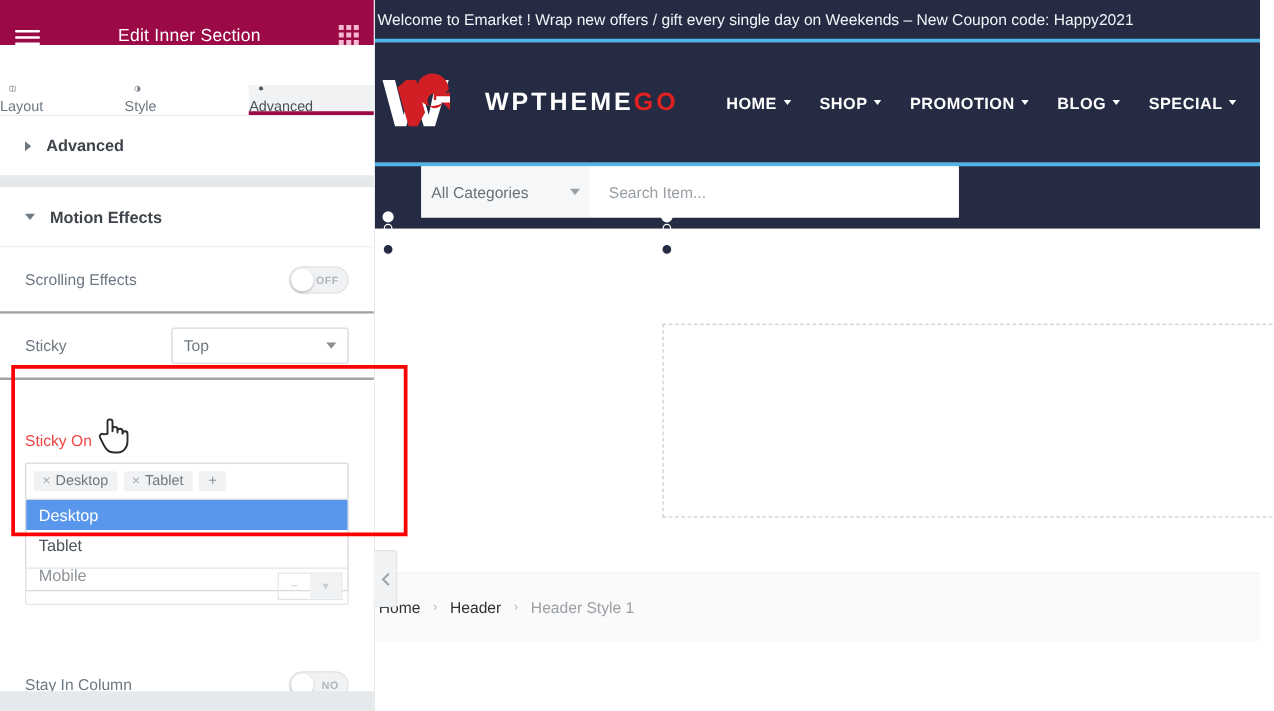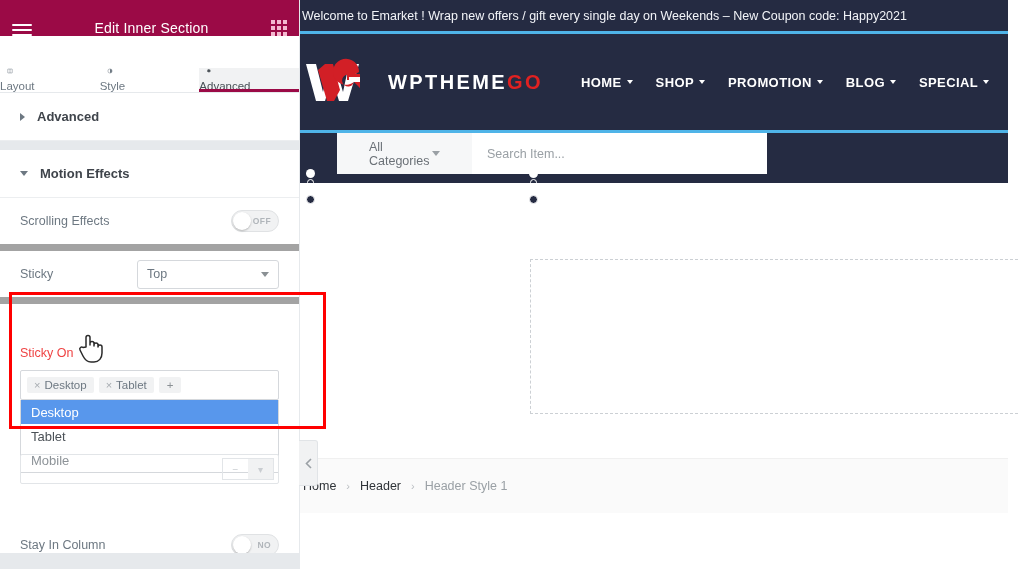--- a/index.html
+++ b/index.html
@@ -52,21 +52,21 @@
     height: 48px; display: flex; align-items: center; gap: 12px;
     padding: 0 20px; font-size: 13px; font-weight: bold; color: #3f444b;
     background: #fff; border-bottom: 1px solid #eceef0; cursor: pointer;
   }
   .sec-gap { height: 9px; background: #e6e9ec; }
   .caret-r { width: 0; height: 0; border-left: 5px solid #6d7882; border-top: 4px solid transparent; border-bottom: 4px solid transparent; }
   .caret-d { width: 0; height: 0; border-top: 5px solid #6d7882; border-left: 4px solid transparent; border-right: 4px solid transparent; }
 
   .row {
     display: flex; align-items: center; justify-content: space-between;
-    padding: 0 20px; height: 53px; border-bottom: 7px solid #a3a3a3; background:#fff;gap:14px;
+    padding: 0 20px; height: 53px; border-bottom: 2px solid #a3a3a3; background:#fff;gap:14px;
   }
   .row-label { font-size: 12.5px; color: #6d7882; display:flex; align-items:center; gap:7px; }
 
   .toggle {
     width: 48px; height: 22px; border-radius: 11px; background: #f1f2f3;
     border: 1px solid #e0e2e4; position: relative; cursor: pointer;
   }
   .toggle .knob {
     position: absolute; left: 1px; top: 1px; width: 18px; height: 18px;
     border-radius: 50%; background: #fff; box-shadow: 0 1px 2px rgba(0,0,0,.25);
@@ -156,21 +156,21 @@
     width: 235px; height: 41px; background: #8bc34a; color: #fff;
     display: flex; align-items: center; gap: 12px; padding-left: 17px;
     font-size: 13.5px; font-weight: bold; letter-spacing: .3px; cursor: pointer;
   }
   .dept-lines { display:flex; flex-direction:column; gap:2px; }
   .dept-lines i { display:flex; gap:2px; }
   .dept-lines i b { display:block; width:3px; height:3px; background:#fff; }
   .dept-lines i u { display:block; width:9px; height:3px; background:#fff; }
 
   .searchwrap { display: flex; margin-left: 35px; height: 41px; background: #fff; width: 430px; }
-  .cat-sel { width: 135px; display:flex; align-items:center; justify-content:space-between; padding: 0 32px; background:#f6f7f8; font-size:12.5px; color:#6b7177; cursor:pointer; }
+  .cat-sel { width: 135px; display:flex; align-items:center; justify-content:space-between; padding: 0 8px; background:#f6f7f8; font-size:12.5px; color:#6b7177; cursor:pointer; }
   .cat-sel .cv { width:0;height:0;border-top:5px solid #9aa0a5;border-left:4px solid transparent;border-right:4px solid transparent;}
   .search-in { flex:1; display:flex; align-items:center; padding-left:15px; font-size:12.5px; color:#9aa0a5; background:#fff; }
 
   
   .handle { position: absolute; width: 9px; z-index: 12; }
   .handle .dot-top { width: 9px; height: 9px; border-radius: 50%; background: #fff; }
   .handle .dot-bot { width: 9px; height: 9px; border-radius: 50%; background: #252b42; border:1px solid #fff; }
   .handle .chain { margin: 1px 0 1px 1px; display:flex; flex-direction:column; gap:1px; }
   .handle .chain b { display:block; width:7px; height:7px; border:1px solid #fff; border-radius:50%; }
 

